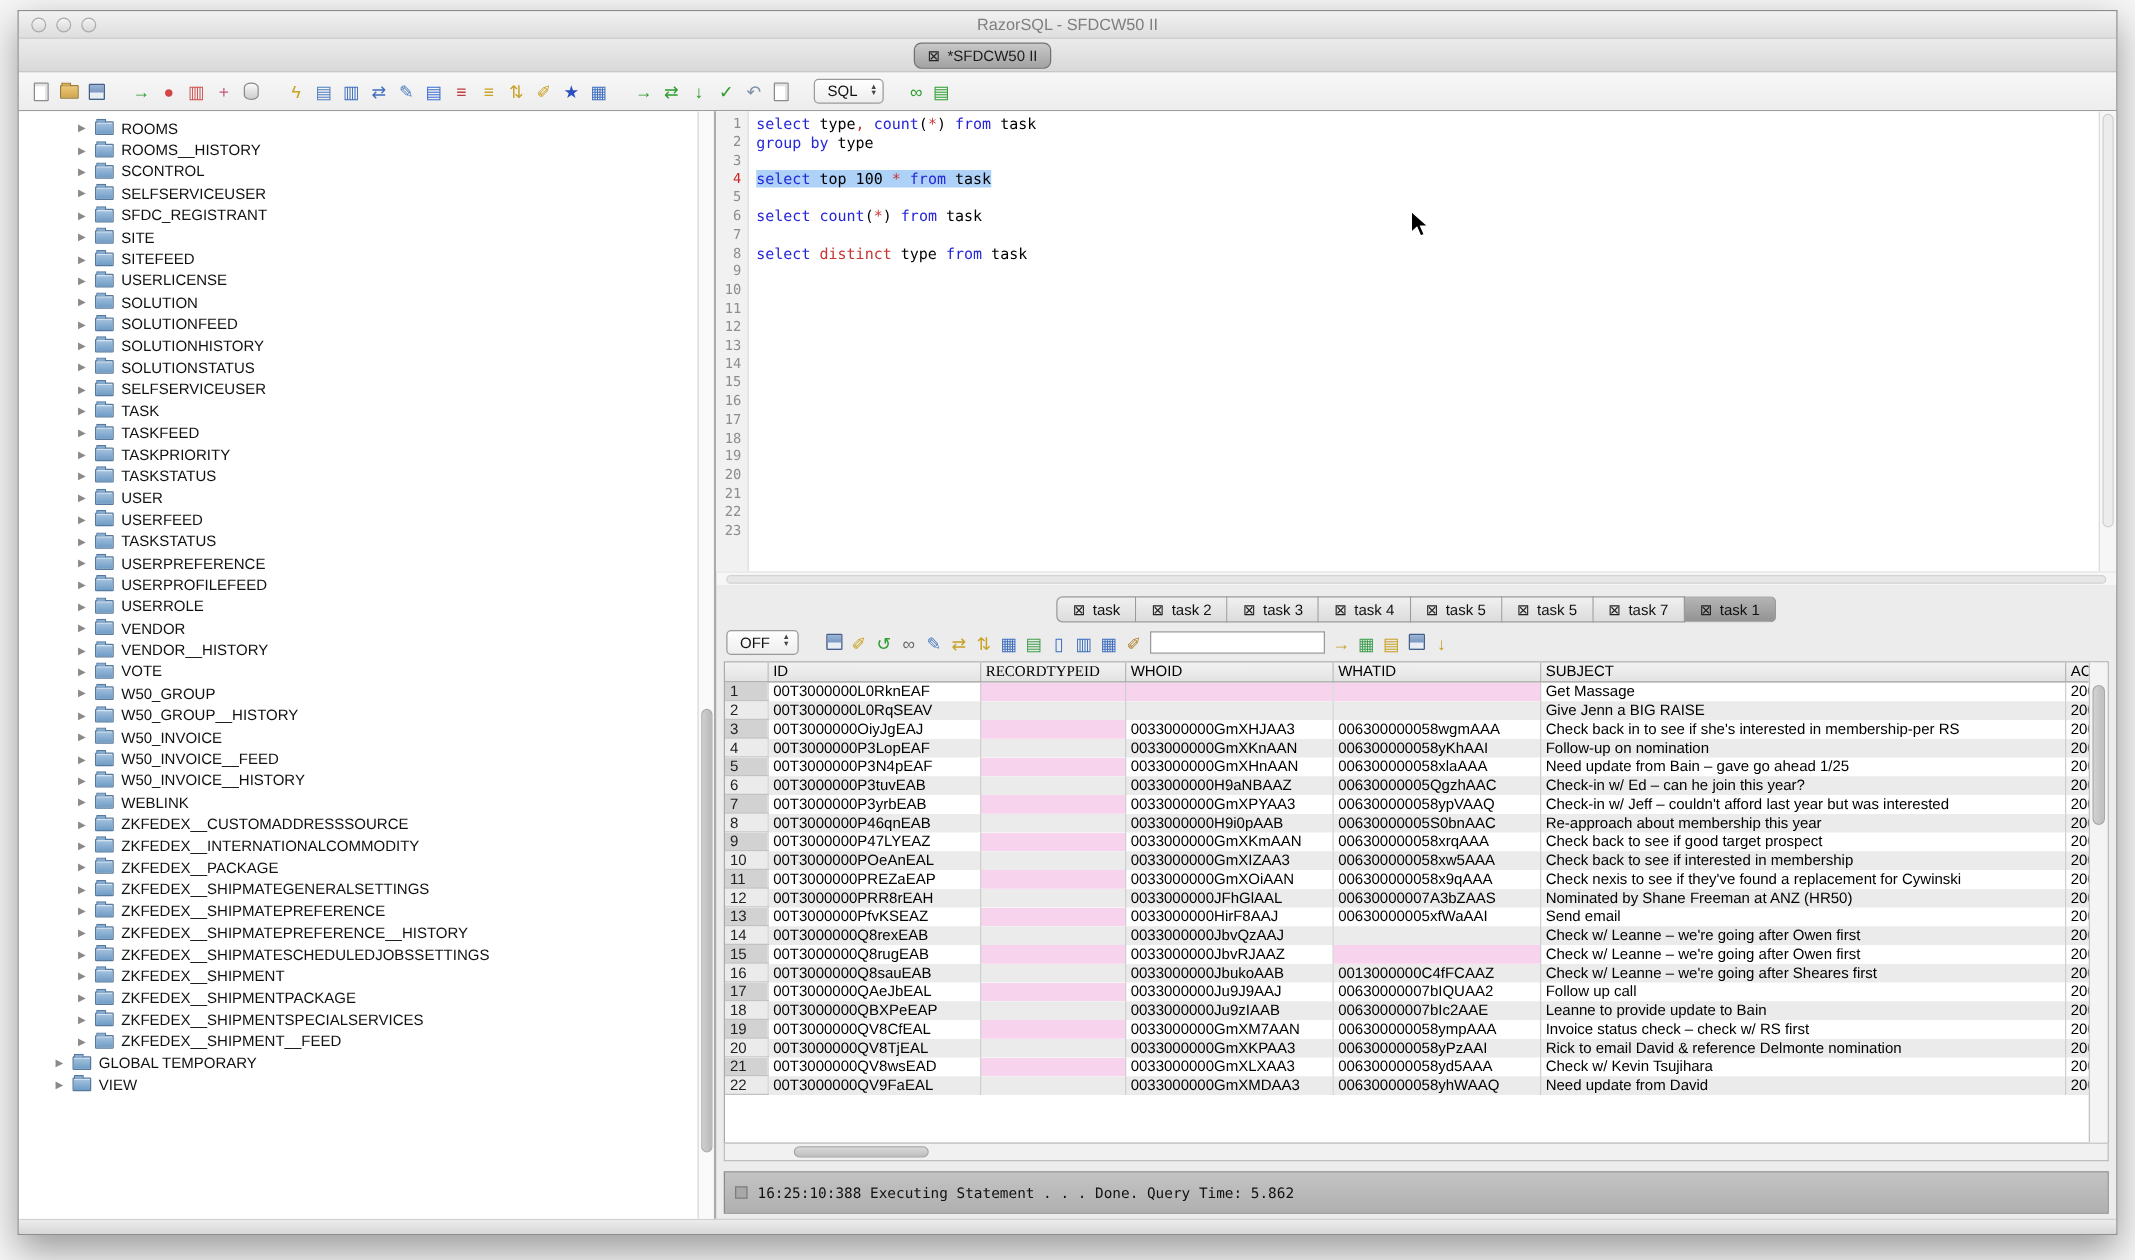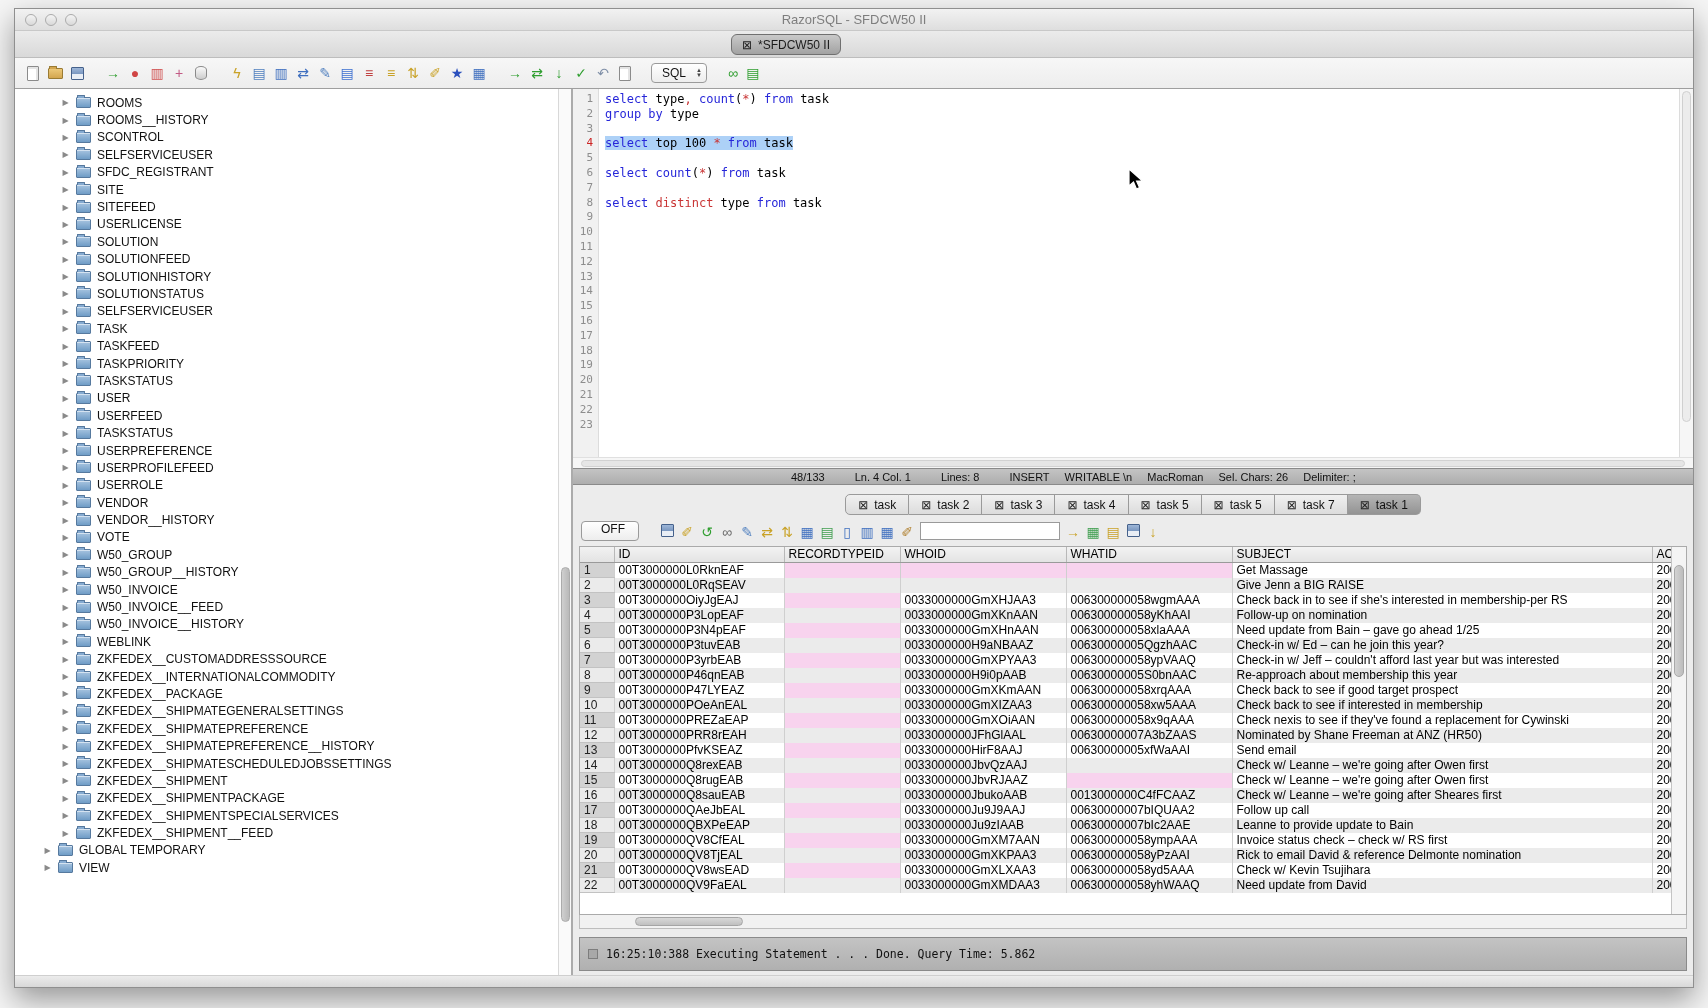--- a/index.html
+++ b/index.html
@@ -445,30 +445,20 @@
             <div>23</div>
           </div>
         <div class="code" id="code"><div class="cline"><span class="k">select</span><span> type</span><span class="r">,</span><span> </span><span class="k">count</span><span>(</span><span class="r">*</span><span>)</span><span> </span><span class="k">from</span><span> task</span></div><div class="cline"><span class="k">group by</span><span> type</span></div><div class="cline"></div><div class="cline"><span class="selspan"><span class="k">select</span><span> top 100 </span><span class="r">*</span><span> </span><span class="k">from</span><span> task</span></span></div><div class="cline"></div><div class="cline"><span class="k">select</span><span> </span><span class="k">count</span><span>(</span><span class="r">*</span><span>)</span><span> </span><span class="k">from</span><span> task</span></div><div class="cline"></div><div class="cline"><span class="k">select</span><span> </span><span class="r">distinct</span><span> type </span><span class="k">from</span><span> task</span></div><div class="cline"></div><div class="cline"></div><div class="cline"></div><div class="cline"></div><div class="cline"></div><div class="cline"></div><div class="cline"></div><div class="cline"></div><div class="cline"></div><div class="cline"></div><div class="cline"></div><div class="cline"></div><div class="cline"></div><div class="cline"></div><div class="cline"></div></div>
         <div class="evsb">
             <span class="thumb"></span>
           </div>
       </div>
       <div class="ehsb">
           <div class="hthumb"></div>
         </div>
-      <div class="estatus" id="estatus">
-          <span>48/133</span>
-          <span>Ln. 4 Col. 1</span>
-          <span>Lines: 8</span>
-          <span>INSERT</span>
-          <span>WRITABLE  \n</span>
-          <span>MacRoman</span>
-          <span>Sel. Chars: 26</span>
-          <span>Delimiter: ;</span>
-        </div>
 
       <div class="resultsarea">
         <div class="rtabs" id="rtabs">
             <div class="rtab">
               <span class="boxx">⊠</span>
               <span>task</span>
             </div>
             <div class="rtab">
               <span class="boxx">⊠</span>
               <span>task 2</span>
@@ -493,21 +483,21 @@
               <span class="boxx">⊠</span>
               <span>task 7</span>
             </div>
             <div class="rtab sel">
               <span class="boxx">⊠</span>
               <span>task 1</span>
             </div>
           </div>
 
         <div class="rtoolbar" id="rtoolbar">
-          <div class="select" style="width:58px;flex-direction:column;">
+          <div class="select" style="width:58px;">
             <span>OFF</span>
             <span class="stepper">
                 <span>▲</span>
                 <span>▼</span>
               </span>
           </div>
           <span class="tgap"></span>
           <span id="ricons-before"><span class="icon">
                 <span class="sh-floppy"></span>
               </span><span class="icon" style="color: rgb(201, 162, 39);">✐</span><span class="icon" style="color: rgb(47, 158, 47);">↺</span><span class="icon" style="color: rgb(106, 106, 106);">∞</span><span class="icon" style="color: rgb(79, 127, 191);">✎</span><span class="icon" style="color: rgb(201, 162, 39);">⇄</span><span class="icon" style="color: rgb(201, 162, 39);">⇅</span><span class="icon" style="color: rgb(63, 111, 191);">▦</span><span class="icon" style="color: rgb(63, 158, 79);">▤</span><span class="icon" style="color: rgb(63, 111, 191);">▯</span><span class="icon" style="color: rgb(63, 111, 191);">▥</span><span class="icon" style="color: rgb(63, 111, 191);">▦</span><span class="icon" style="color: rgb(176, 128, 48);">✐</span></span>
@@ -517,21 +507,21 @@
               </span><span class="icon" style="color: rgb(201, 162, 39);">↓</span></span>
         </div>
 
         <div class="tablewrap">
           <div class="grid">
             <table class="gtable">
               <thead id="thead">
                   <tr>
                     <th style="width: 34px;"></th>
                     <th style="width: 170px;">ID</th>
-                    <th style="width: 116px;">RECORDTYPEID</th>
+                    <th style="width: 116px; font-family: Liberation Serif, serif;">RECORDTYPEID</th>
                     <th style="width: 166px;">WHOID</th>
                     <th style="width: 166px;">WHATID</th>
                     <th style="width: 420px;">SUBJECT</th>
                     <th style="width: 28px;">AC</th>
                   </tr>
                 </thead>
               <tbody id="tbody">
                   <tr>
                     <td class="rownum">1</td>
                     <td>00T3000000L0RknEAF</td>

